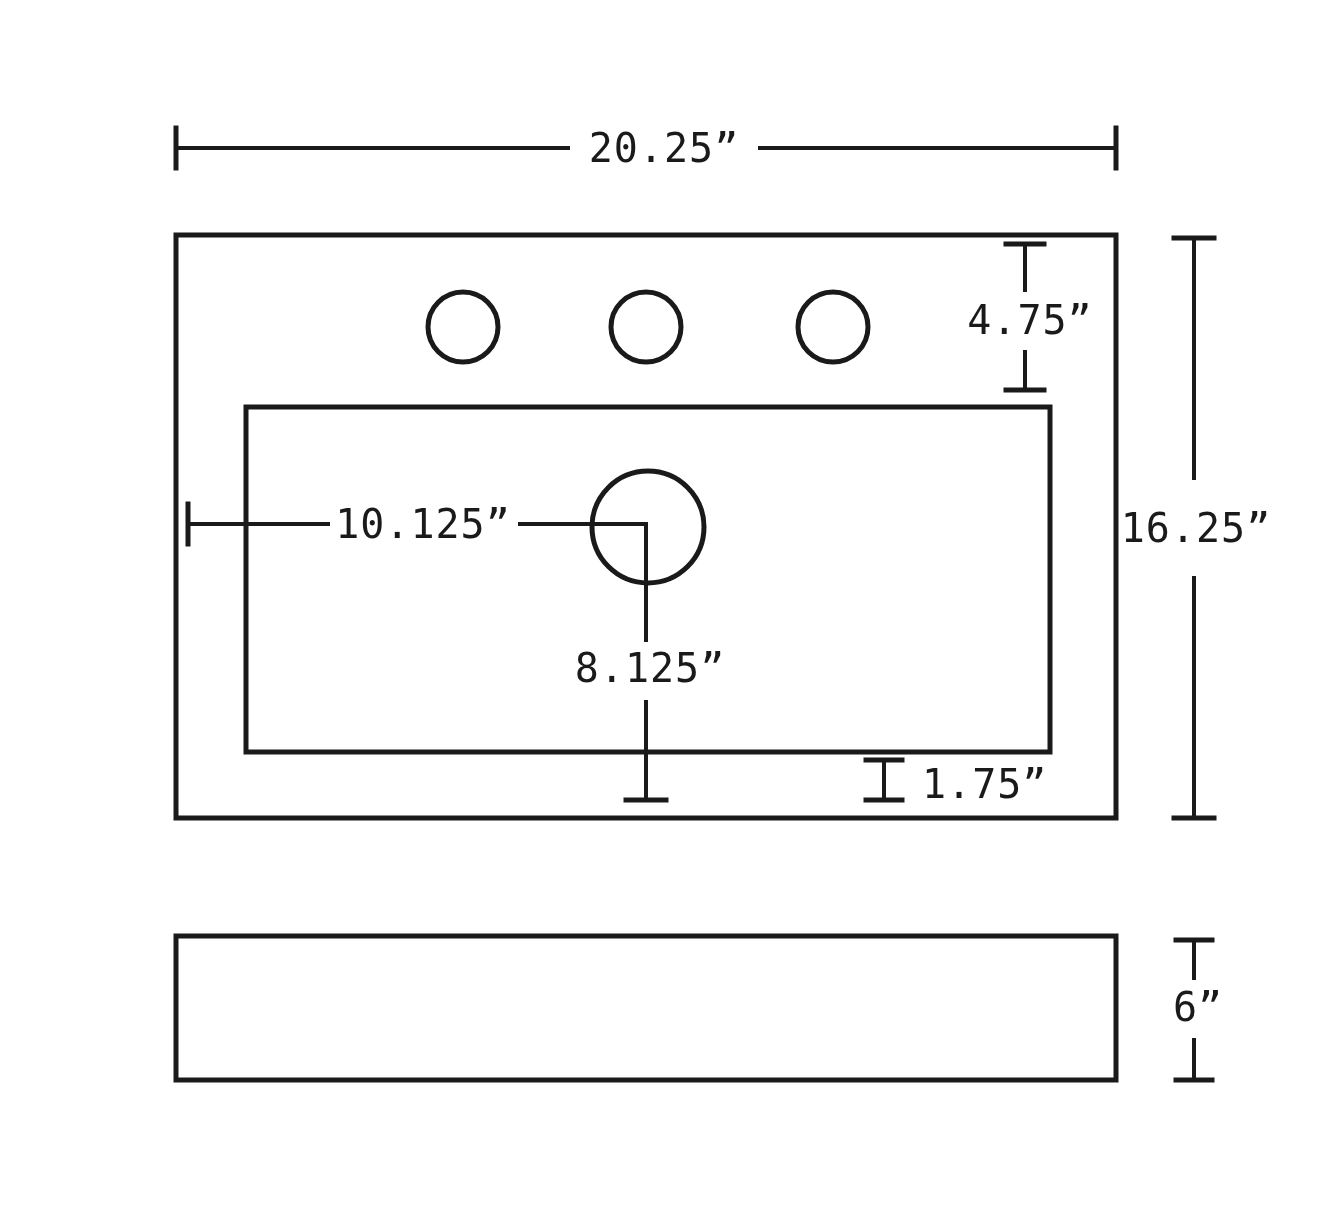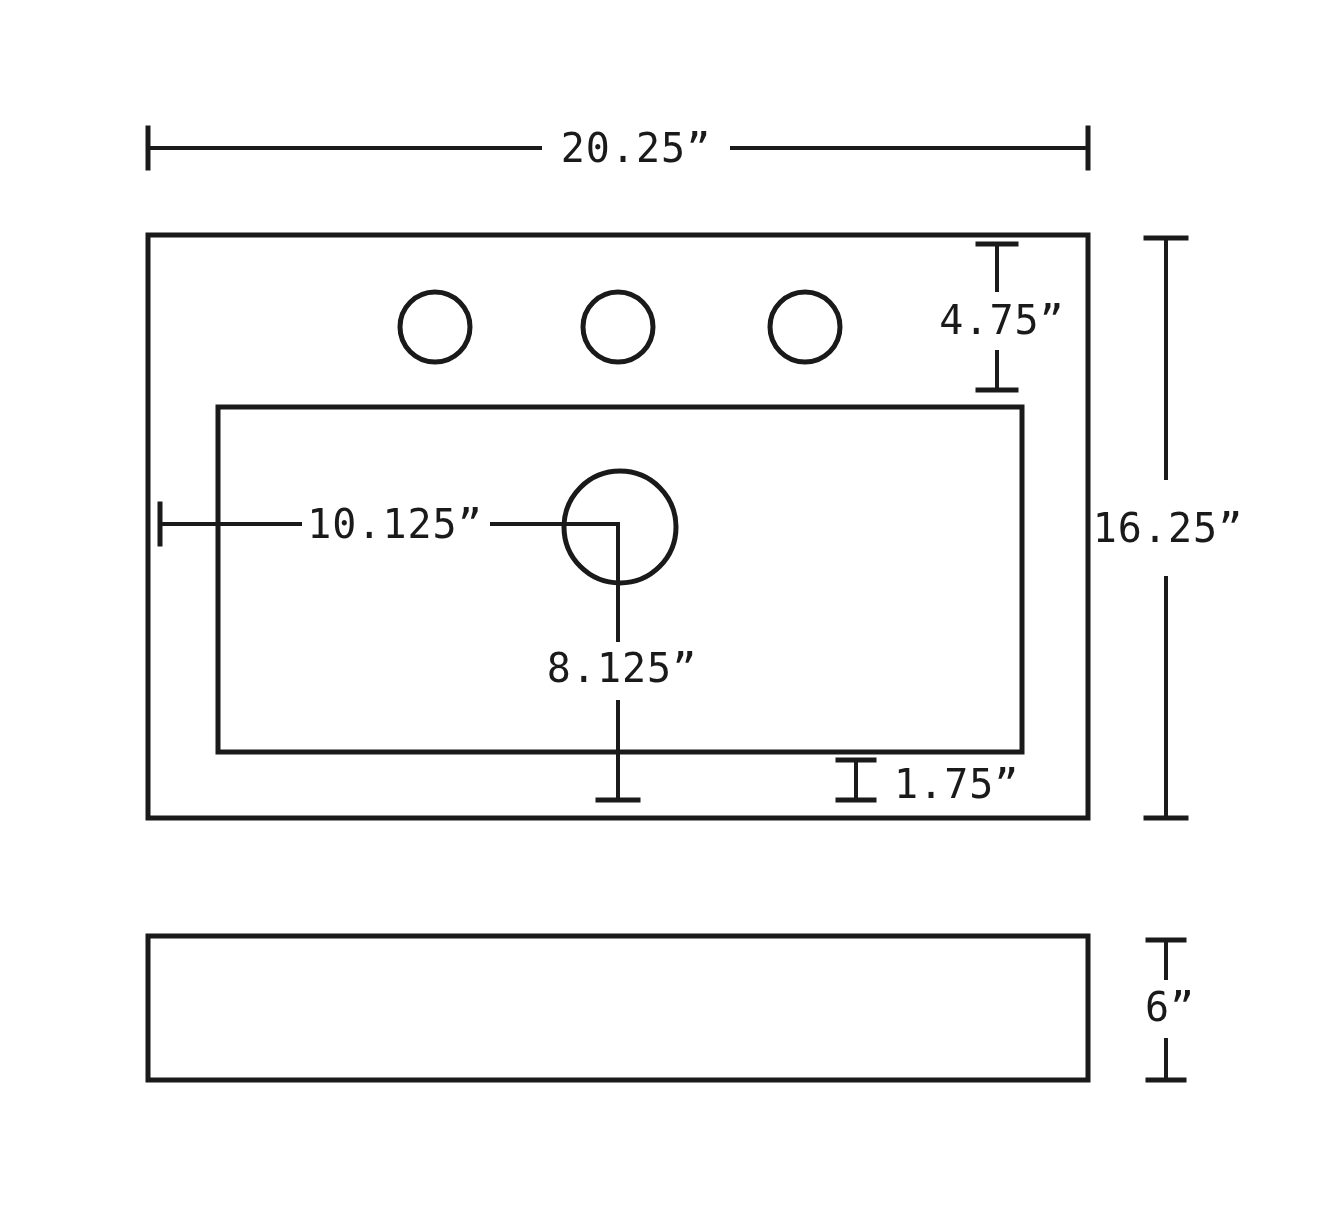--- a/index.html
+++ b/index.html
@@ -6,20 +6,21 @@
     margin: 0;
     padding: 0;
     background: #ffffff;
   }
   .canvas {
     position: relative;
     width: 1160px;
     height: 1222px;
     background: #ffffff;
     font-family: "DejaVu Sans Mono", monospace;
+    margin-left: 28px;
   }
   svg text {
     font-family: "DejaVu Sans Mono", monospace;
     font-size: 40px;
     fill: #1a1a1a;
     letter-spacing: 1px;
   }
   svg .thin-line {
     stroke: #1a1a1a;
     stroke-width: 4;

